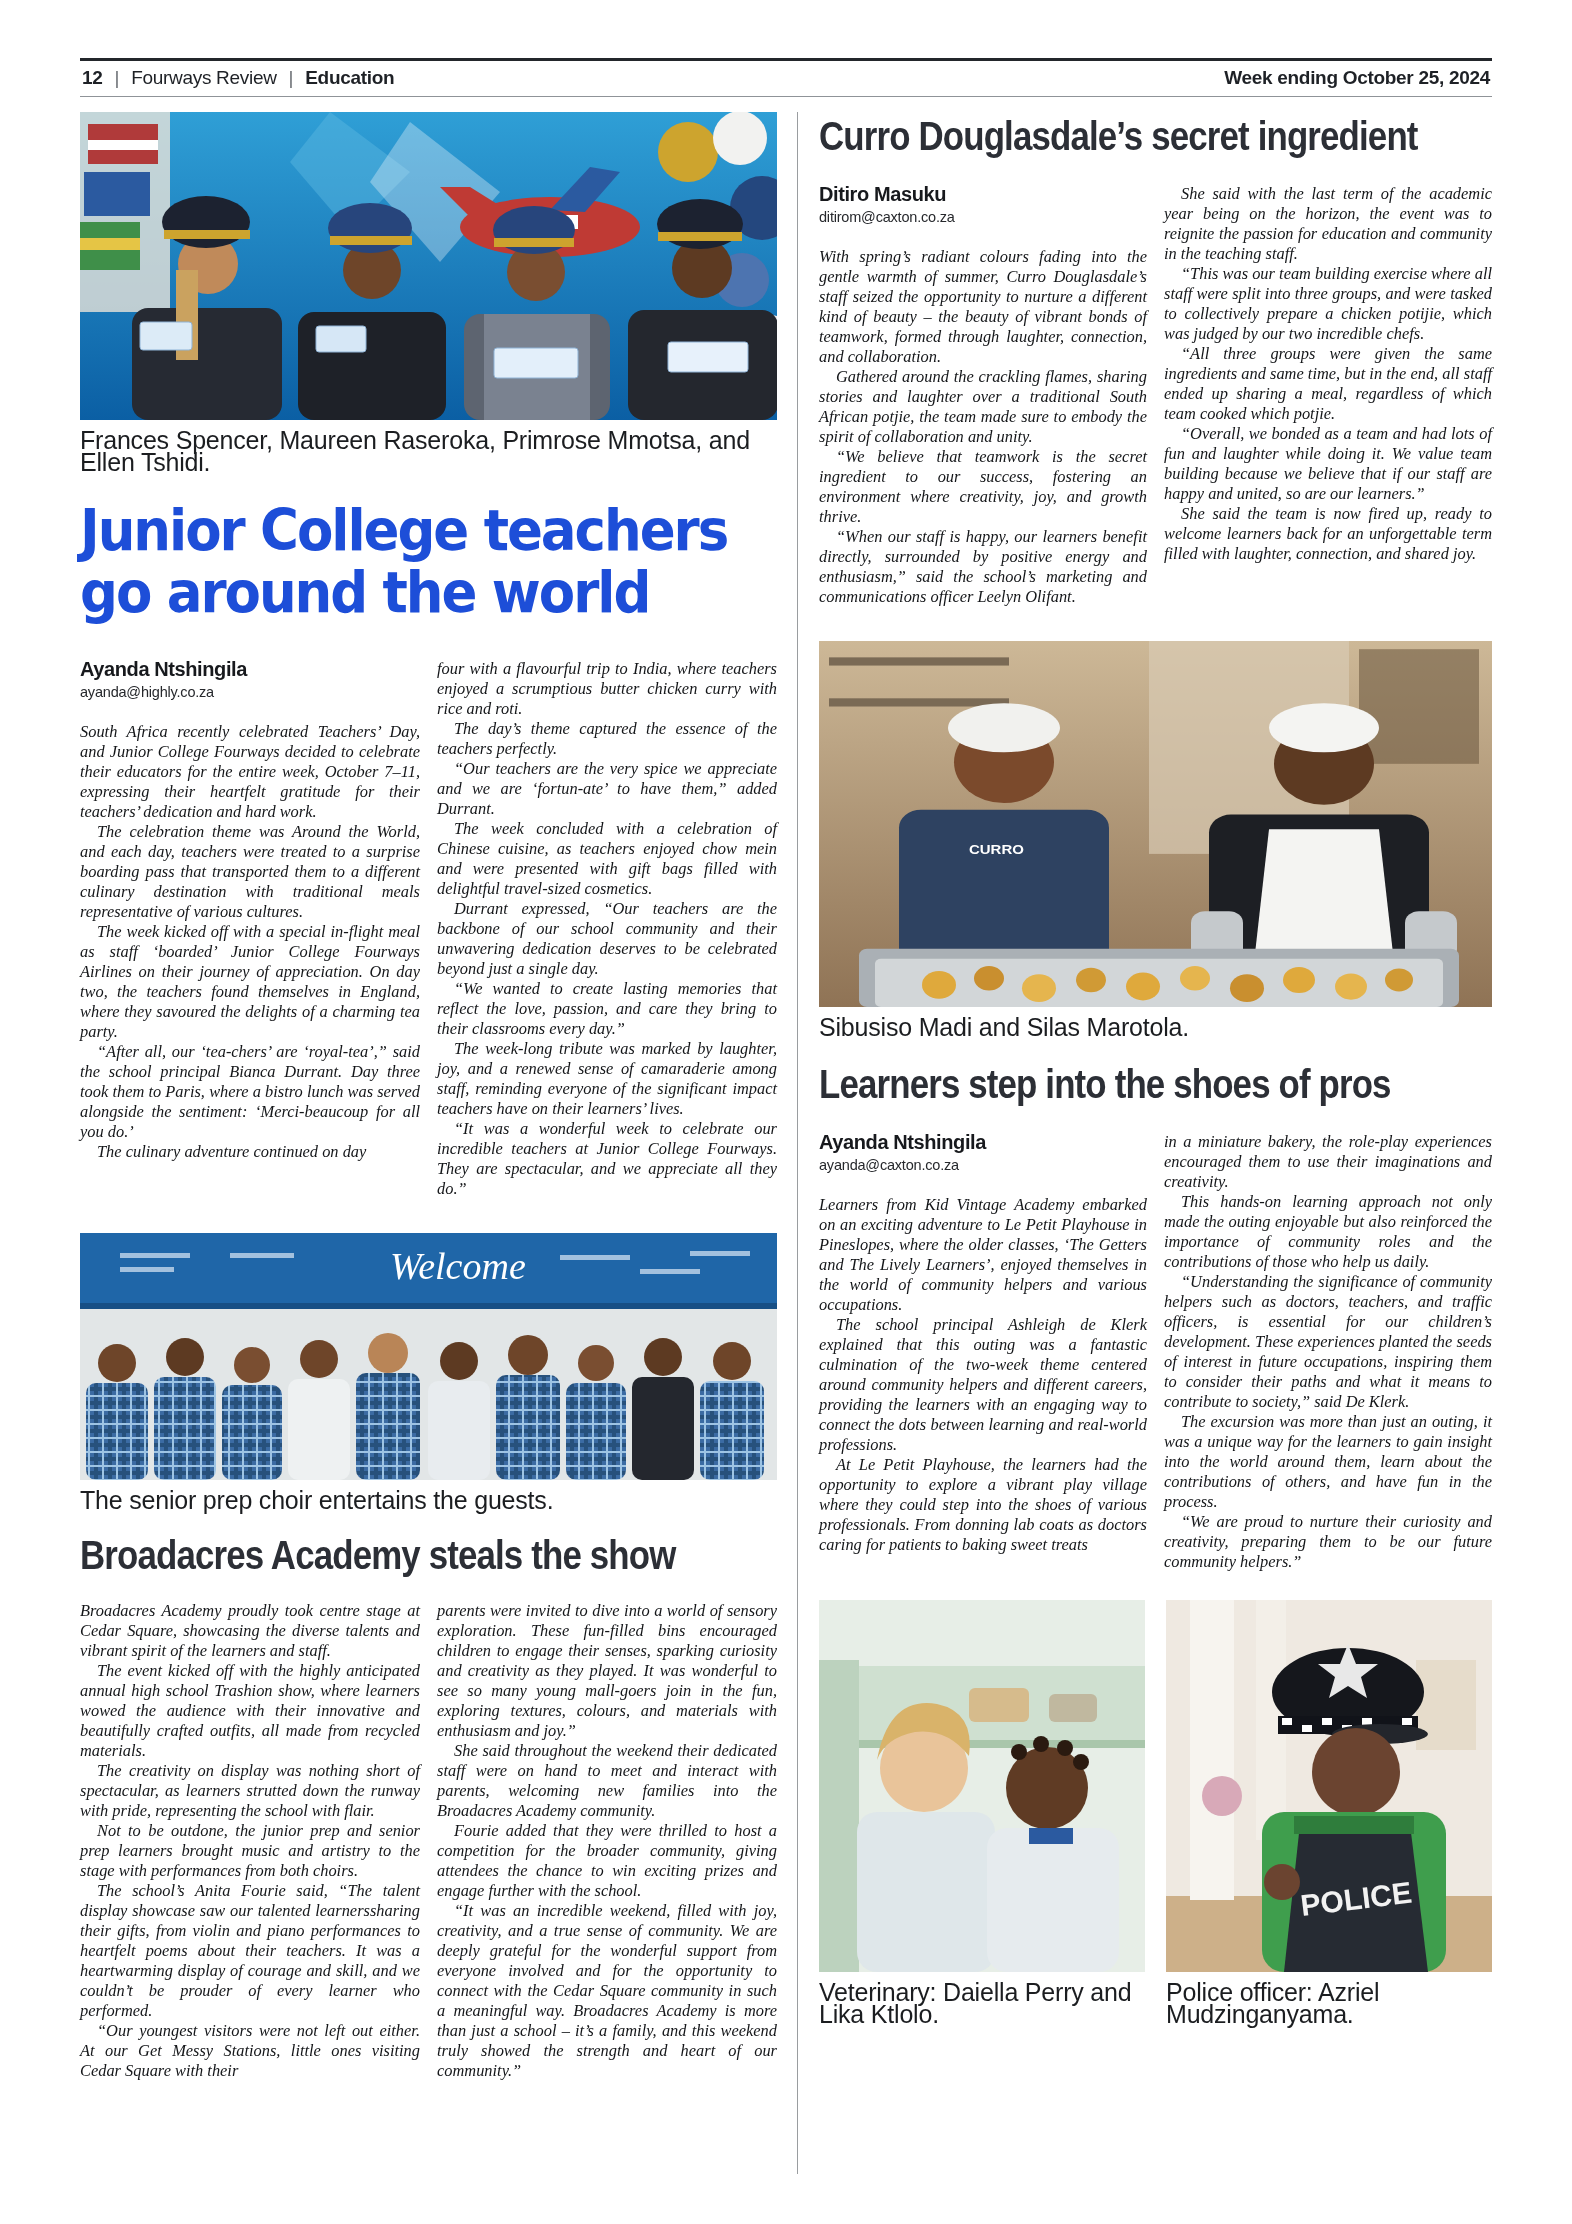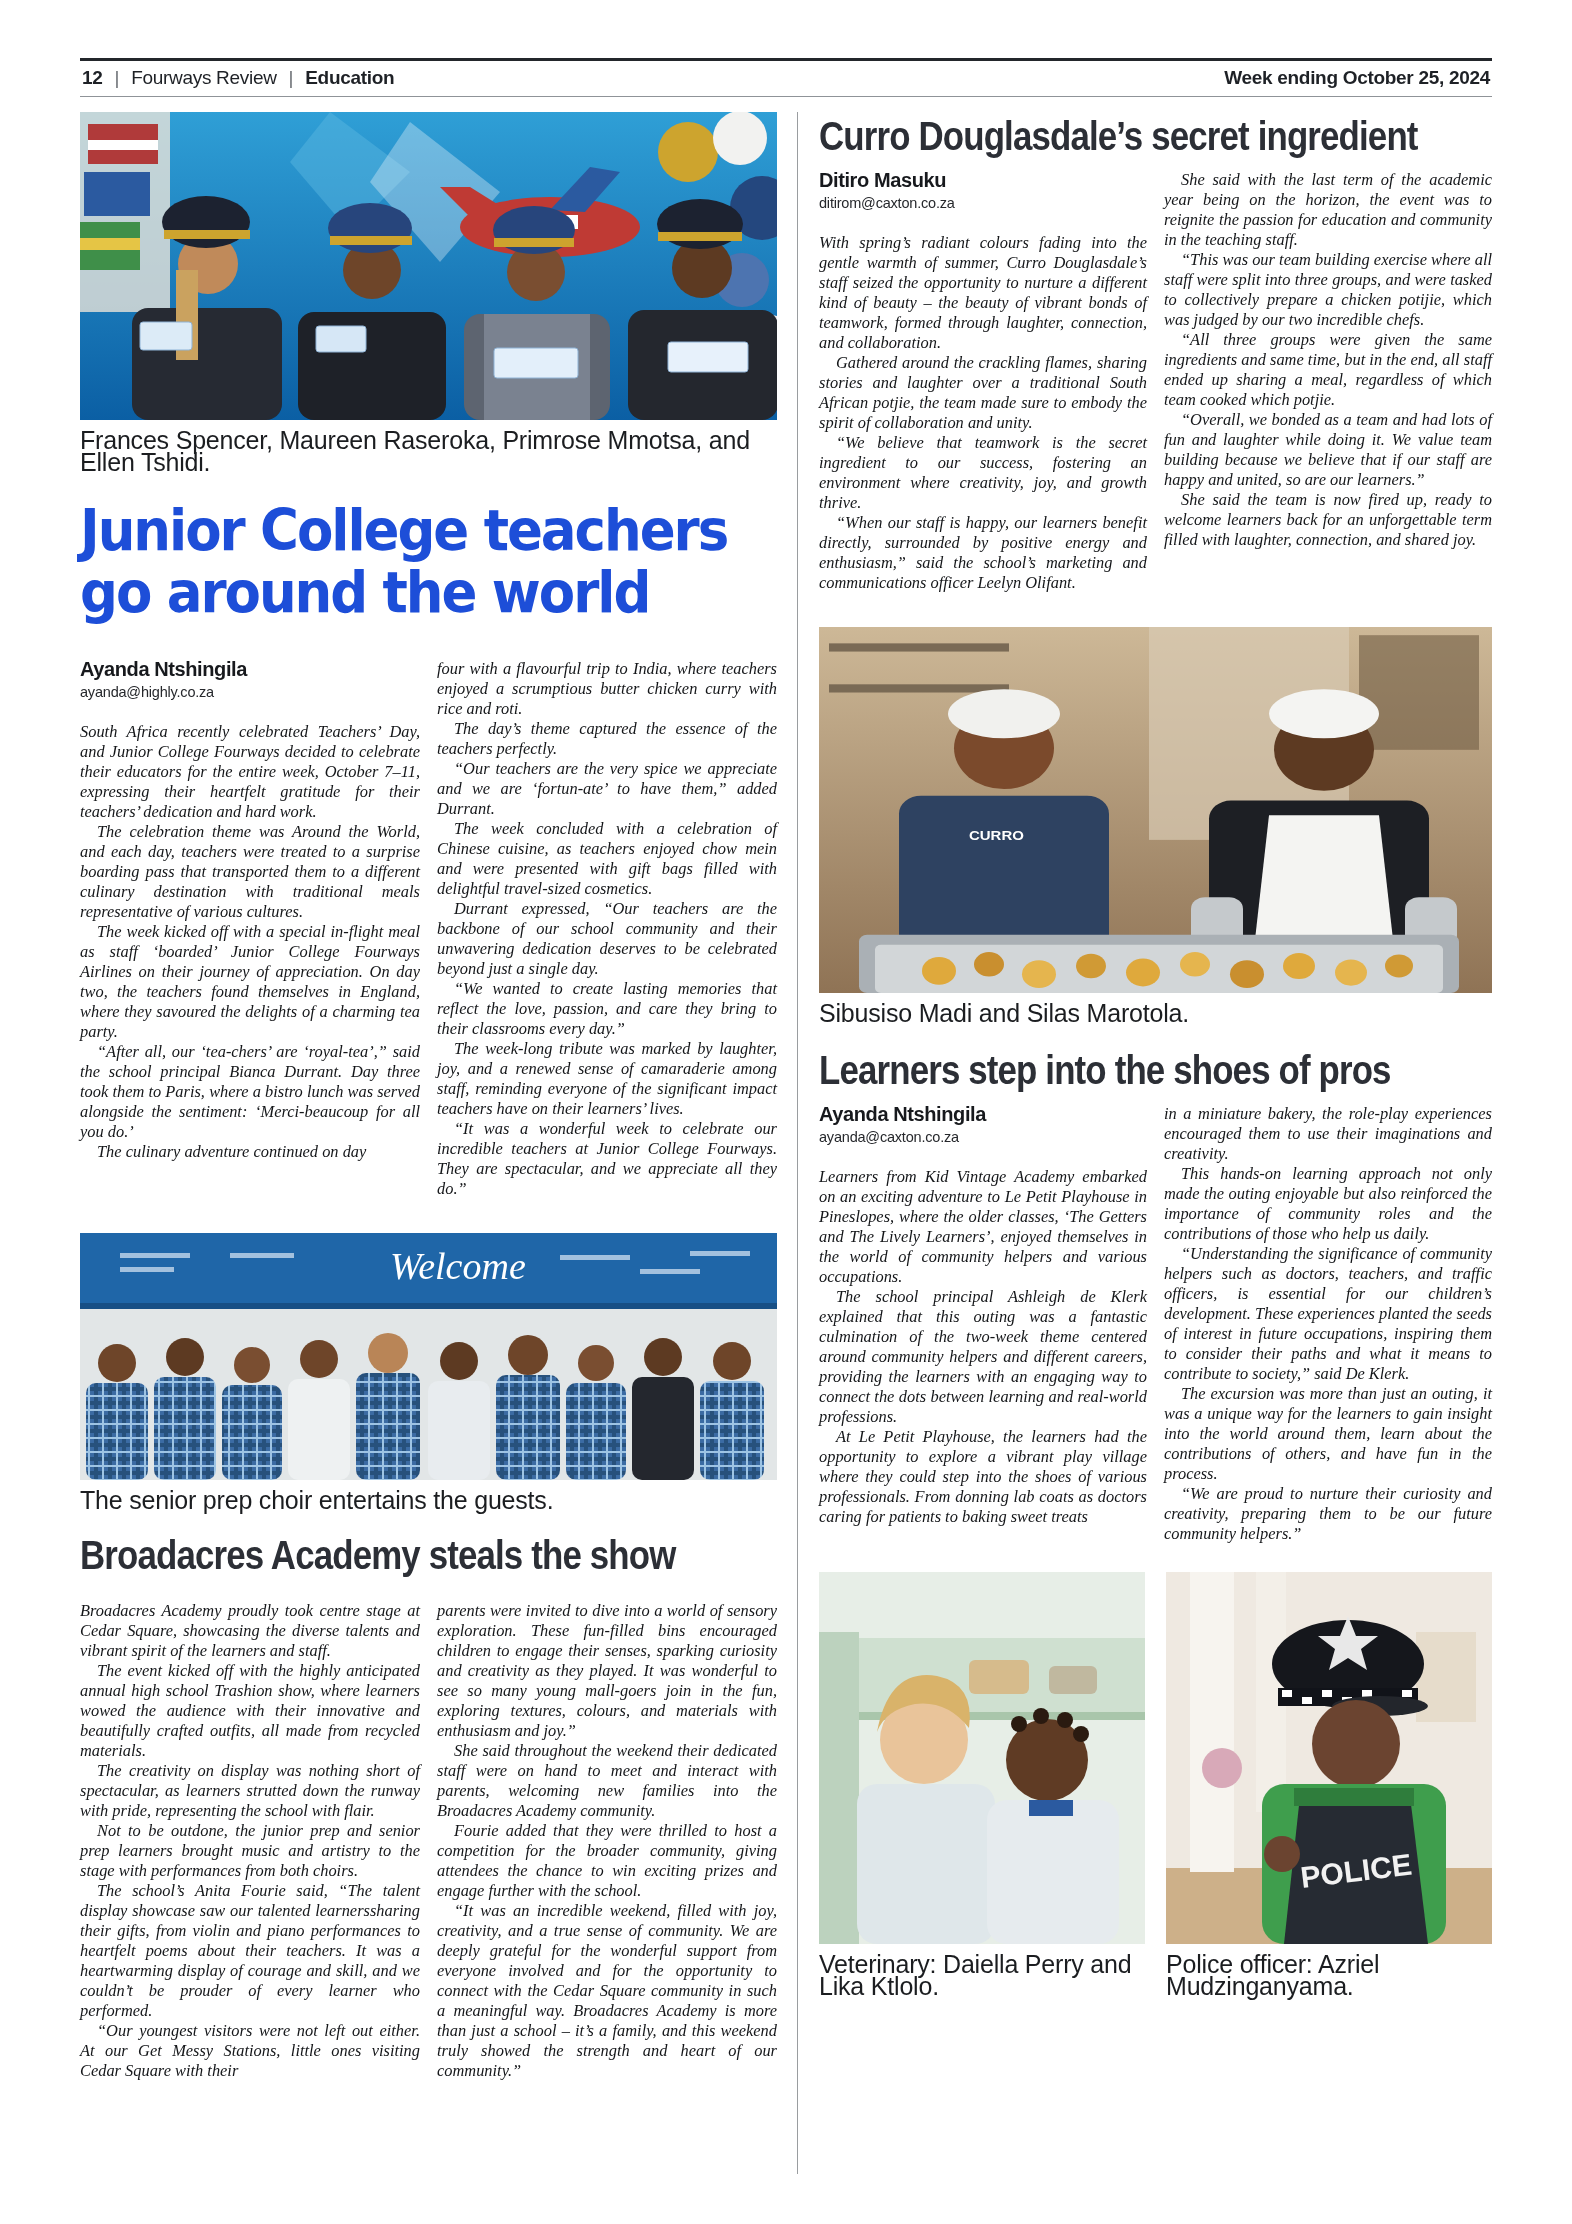--- a/index.html
+++ b/index.html
@@ -47,21 +47,21 @@
     font-size:41px;line-height:48px;color:#2c2f36;letter-spacing:-1px;
     transform:scaleX(.85);transform-origin:0 50%;white-space:nowrap;
   }
   .hl-broadacres{margin-top:20px;}
   .hl-learners{margin-top:22px;}
   
   .byline{font-family:"Liberation Sans", sans-serif;margin:0 0 20px;}
   .byline-name{font-weight:bold;font-size:20px;letter-spacing:-0.4px;color:#17191d;}
   .byline-email{font-size:14.5px;color:#26282c;margin-top:3px;letter-spacing:-0.2px;}
   
-  .cols{display:flex;gap:17px;margin-top:10px;}
+  .cols{display:flex;gap:17px;margin-top:24px;}
   .cols-jc{margin-top:36px;}
   .cols-broadacres{margin-top:22px;}
   .col{flex:1;min-width:0;font-size:16.4px;line-height:20px;text-align:justify;color:#141619;}
   .col p{margin:0;text-indent:17px;font-style:italic;}
   .col p.noindent{text-indent:0;}
   
   .photos-row{display:flex;gap:21px;margin-top:28px;}
   .photo-fig{flex:1;min-width:0;}
 </style>
 </head>

